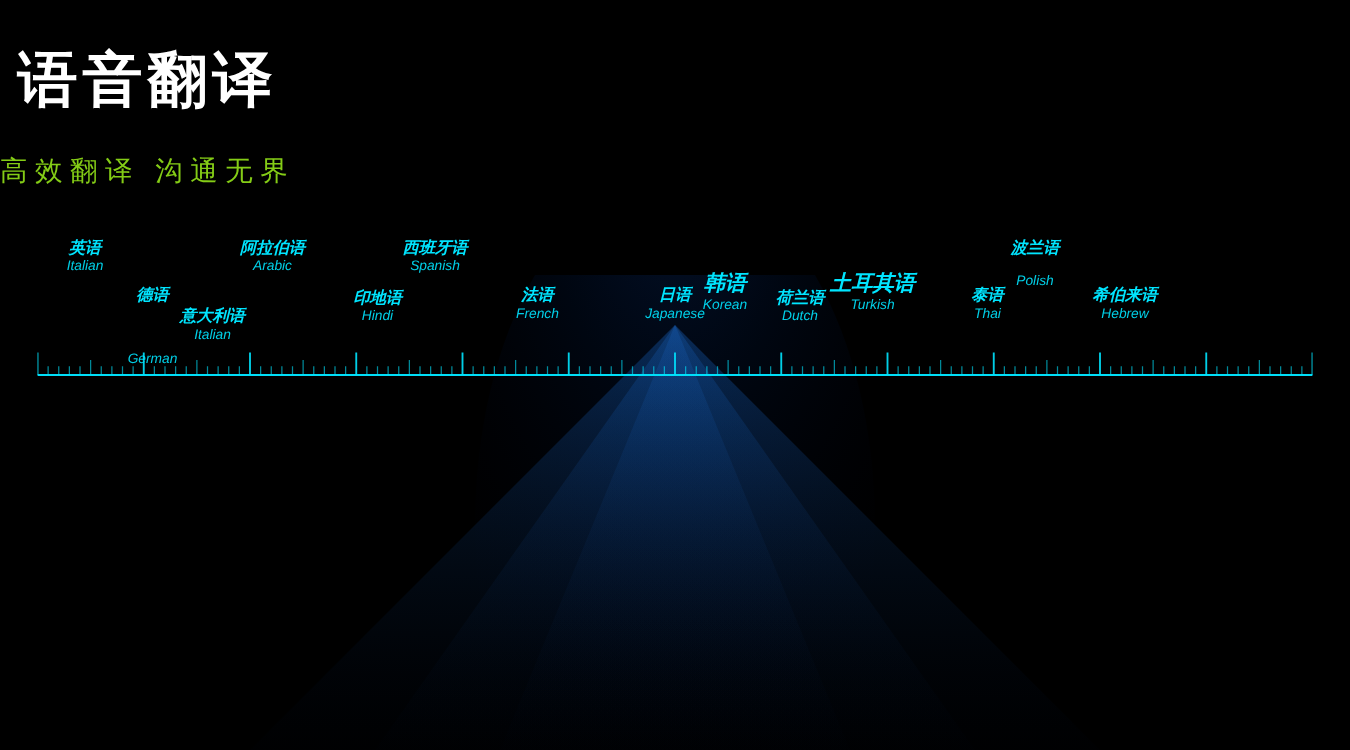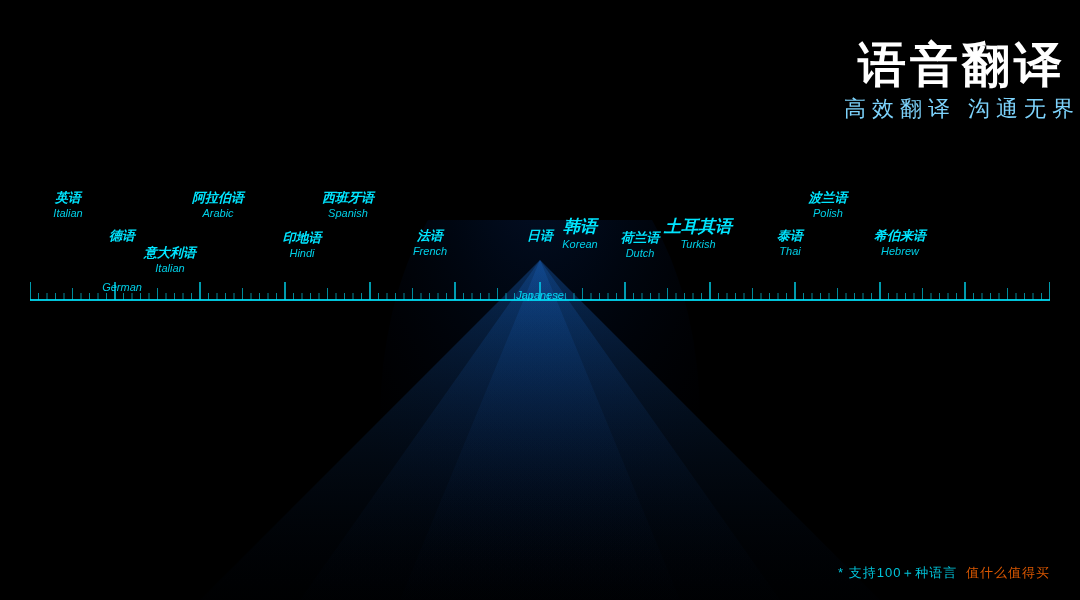--- a/index.html
+++ b/index.html
@@ -12,41 +12,41 @@
       font-family: "Microsoft YaHei", "PingFang SC", "Heiti SC", sans-serif;
       position: relative;
     }
 
     .page-wrapper {
       width: 1080px;
       height: 600px;
       position: relative;
       display: flex;
       flex-direction: column;
-      align-items: flex-end;
+      align-items: flex-start;
     }
 
     
     .title-section {
       margin-top: 36px;
       text-align: center;
     }
 
     .main-title {
       font-size: 48px;
       font-weight: bold;
       color: #ffffff;
       letter-spacing: 4px;
       line-height: 1.2;
     }
 
     .subtitle {
       font-size: 22px;
-      color: #7dd3fc;
-      margin-top: 0;
+      color: #84cc16;
+      margin-top: 28px;
       letter-spacing: 6px;
     }
 
     
     .ruler-section {
       position: absolute;
       top: 170px;
       left: 0;
       width: 1080px;
       height: 160px;
@@ -187,41 +187,41 @@
           <span class="lang-en">Spanish</span>
         </div>
         <div class="lang-item" style="left: 302px; top: 60px; transform: translateX(-50%);">
           <span class="lang-zh">印地语</span>
           <span class="lang-en">Hindi</span>
         </div>
         <div class="lang-item" style="left: 430px; top: 58px; transform: translateX(-50%);">
           <span class="lang-zh">法语</span>
           <span class="lang-en">French</span>
         </div>
-        <div class="lang-item" style="left: 540px; top: 58px; transform: translateX(-50%); gap: 44px;">
+        <div class="lang-item" style="left: 540px; top: 58px; transform: translateX(-50%);">
           <span class="lang-zh">日语</span>
           <span class="lang-en">Japanese</span>
         </div>
         <div class="lang-item medium" style="left: 580px; top: 18px; transform: translateX(-50%);">
           <span class="lang-zh">韩语</span>
           <span class="lang-en">Korean</span>
         </div>
         <div class="lang-item" style="left: 640px; top: 60px; transform: translateX(-50%);">
           <span class="lang-zh">荷兰语</span>
           <span class="lang-en">Dutch</span>
         </div>
         <div class="lang-item medium" style="left: 698px; top: 18px; transform: translateX(-50%);">
           <span class="lang-zh">土耳其语</span>
           <span class="lang-en">Turkish</span>
         </div>
         <div class="lang-item" style="left: 790px; top: 58px; transform: translateX(-50%);">
           <span class="lang-zh">泰语</span>
           <span class="lang-en">Thai</span>
         </div>
-        <div class="lang-item" style="left: 828px; top: 20px; transform: translateX(-50%);">
+        <div class="lang-item" style="left: 828px; top: 20px; transform: translateX(-50%); gap: 12px;">
           <span class="lang-zh">波兰语</span>
           <span class="lang-en">Polish</span>
         </div>
         <div class="lang-item" style="left: 900px; top: 58px; transform: translateX(-50%);">
           <span class="lang-zh">希伯来语</span>
           <span class="lang-en">Hebrew</span>
         </div>
       </div>
 
     <svg style="position:absolute;top:90px;left:30px;width:1020px;height:45px;" viewBox="0 0 1020 45" preserveAspectRatio="none">
@@ -349,18 +349,14 @@
         <line x1="977.5" y1="28" x2="977.5" y2="40" stroke="#00e5ff" stroke-width="1" opacity="0.6"></line>
         <line x1="986" y1="33" x2="986" y2="40" stroke="#00e5ff" stroke-width="1" opacity="0.6"></line>
         <line x1="994.5" y1="33" x2="994.5" y2="40" stroke="#00e5ff" stroke-width="1" opacity="0.6"></line>
         <line x1="1003" y1="33" x2="1003" y2="40" stroke="#00e5ff" stroke-width="1" opacity="0.6"></line>
         <line x1="1011.5" y1="33" x2="1011.5" y2="40" stroke="#00e5ff" stroke-width="1" opacity="0.6"></line>
         <line x1="1020" y1="22" x2="1020" y2="40" stroke="#00e5ff" stroke-width="1.5" opacity="0.9"></line>
       </svg>
 
   </div>
 
-  <div class="bottom-note">
-    <span>* 支持100＋种语言</span>
-    <span style="color:#ff6600; margin-left:4px;">值什么值得买</span>
-  </div>
 
 </div>
 
 </body></html>

